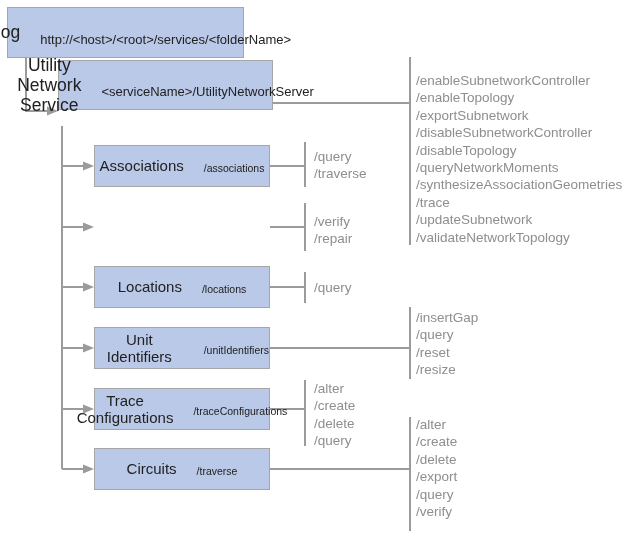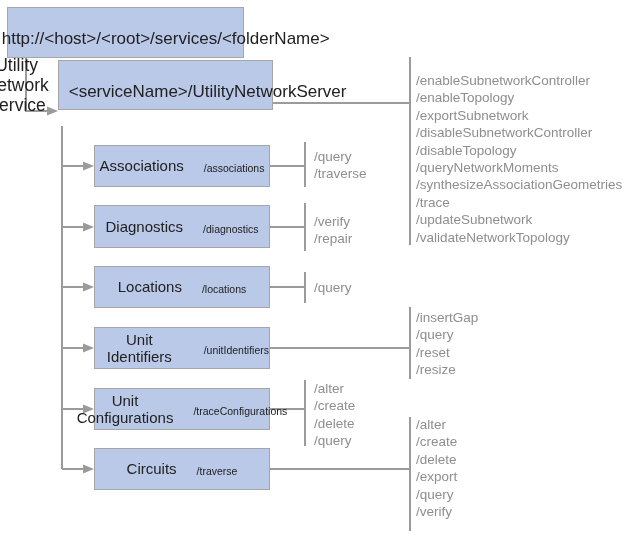--- a/index.html
+++ b/index.html
@@ -26,21 +26,21 @@
     background:var(--box-fill);
     border:1.5px solid var(--box-border);
     box-sizing:border-box;
     display:flex;flex-direction:row;align-items:center;justify-content:center;
     text-align:center;
     gap:20px;
   }
   .node-title{color:var(--title-text);line-height:1.15;}
   .node-subtitle{color:var(--title-text);line-height:1.2;}
   .lvl1 .node-title{font-size:17.5px;}
-  .lvl1 .node-subtitle{font-size:17px;margin-top:14px;}
+  .lvl1 .node-subtitle{font-size:13px;margin-top:14px;}
   .lvl2 .node-title{font-size:15px;}
   .lvl2 .node-subtitle{font-size:10.5px;margin-top:5px;}
   .ops{
     position:absolute;
     color:var(--operation-text);
     font-size:13.5px;line-height:17.4px;
     white-space:nowrap;
   }
   
   #n-catalog{left:7px;top:7px;width:237px;height:51px;}
@@ -138,37 +138,33 @@
   <div class="node lvl1" id="n-uns">
     <div class="node-title">Utility Network Service</div>
     <div class="node-subtitle">&lt;serviceName&gt;/UtilityNetworkServer</div>
   </div>
 
   <div class="node lvl2" id="n-associations">
     <div class="node-title">Associations</div>
     <div class="node-subtitle">/associations</div>
   </div>
 
-  <div class="node lvl2" id="n-diagnostics">
-    <div class="node-title">Diagnostics</div>
-    <div class="node-subtitle">/diagnostics</div>
-  </div>
 
   <div class="node lvl2" id="n-locations">
     <div class="node-title">Locations</div>
     <div class="node-subtitle">/locations</div>
   </div>
 
   <div class="node lvl2" id="n-unitids">
     <div class="node-title">Unit Identifiers</div>
     <div class="node-subtitle">/unitIdentifiers</div>
   </div>
 
   <div class="node lvl2" id="n-traceconfigs">
-    <div class="node-title">Unit Configurations</div>
+    <div class="node-title">Trace Configurations</div>
     <div class="node-subtitle">/traceConfigurations</div>
   </div>
 
   <div class="node lvl2" id="n-circuits">
     <div class="node-title">Circuits</div>
     <div class="node-subtitle">/traverse</div>
   </div>
 
   <div class="ops" id="ops-uns">
       <div class="op-line">/enableSubnetworkController</div>

